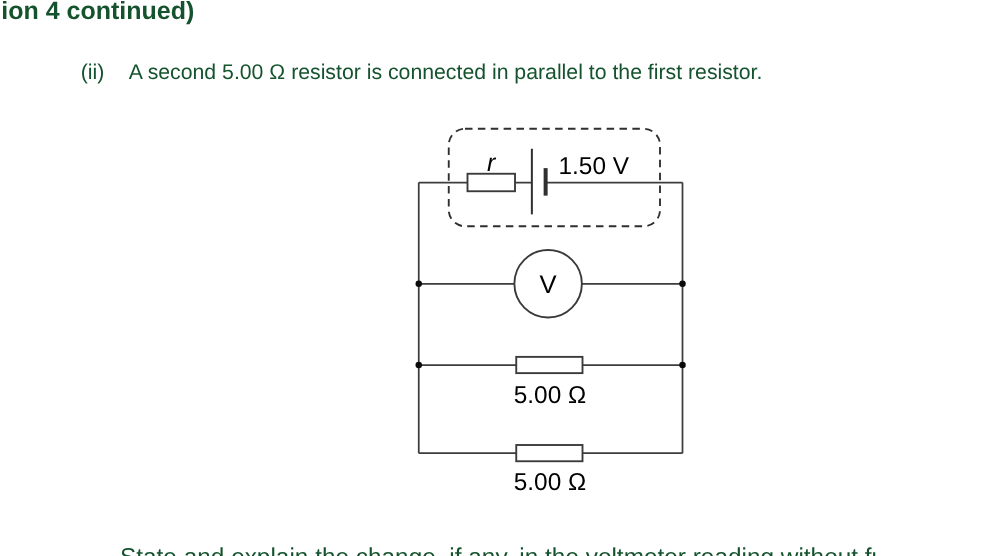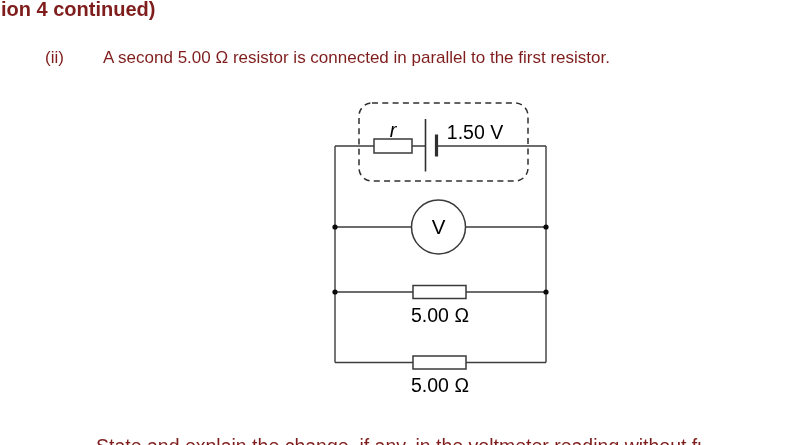--- a/index.html
+++ b/index.html
@@ -7,21 +7,22 @@
     padding: 0;
     background: #ffffff;
   }
   .page {
     position: relative;
     width: 702px;
     height: 445px;
     background: #ffffff;
     overflow: hidden;
     font-family: "Liberation Sans", sans-serif;
-    color: #7f1d1d;
+    color: #14532d;
+    text-align: center;
   }
   .header-fragment {
     position: absolute;
     left: 1px;
     top: -2px;
     font-size: 20px;
     font-weight: bold;
     white-space: nowrap;
   }
   .question-line {

